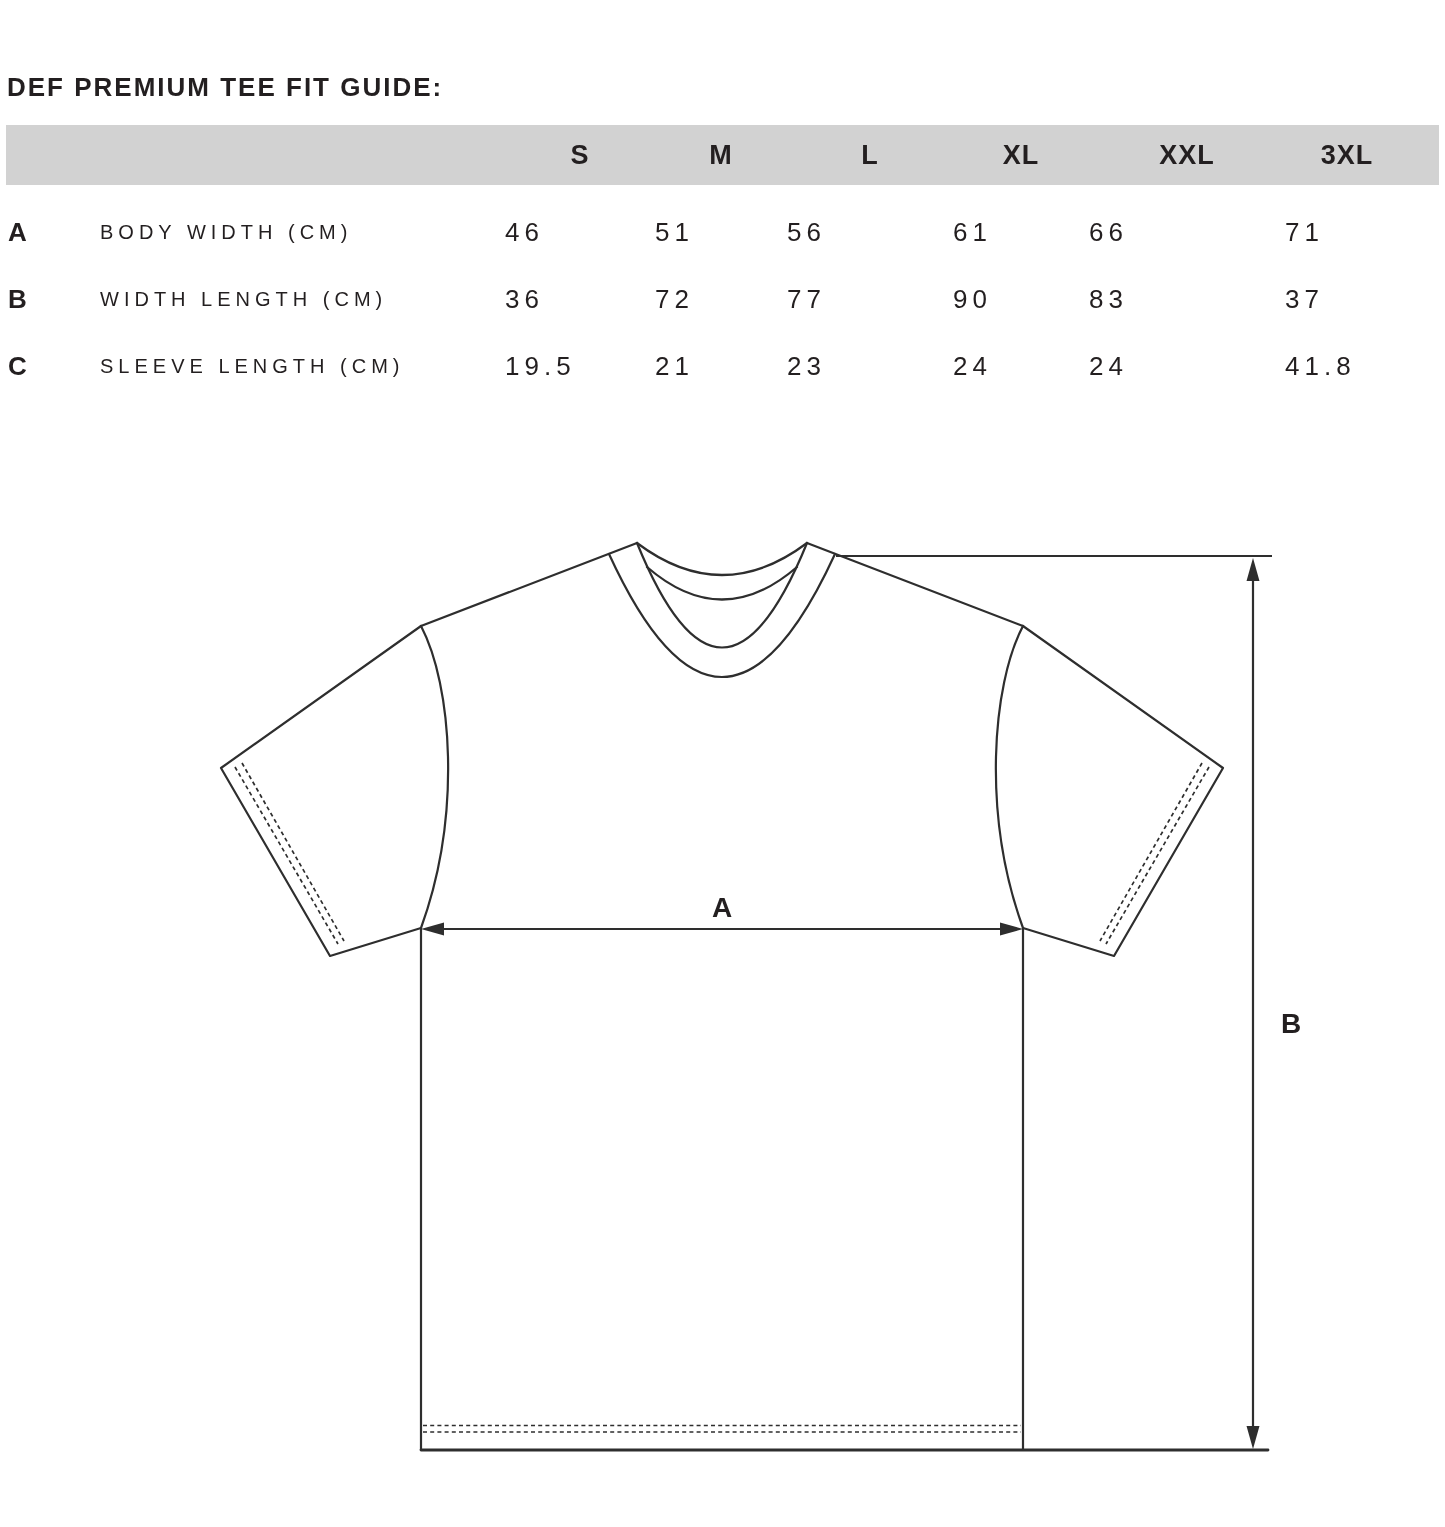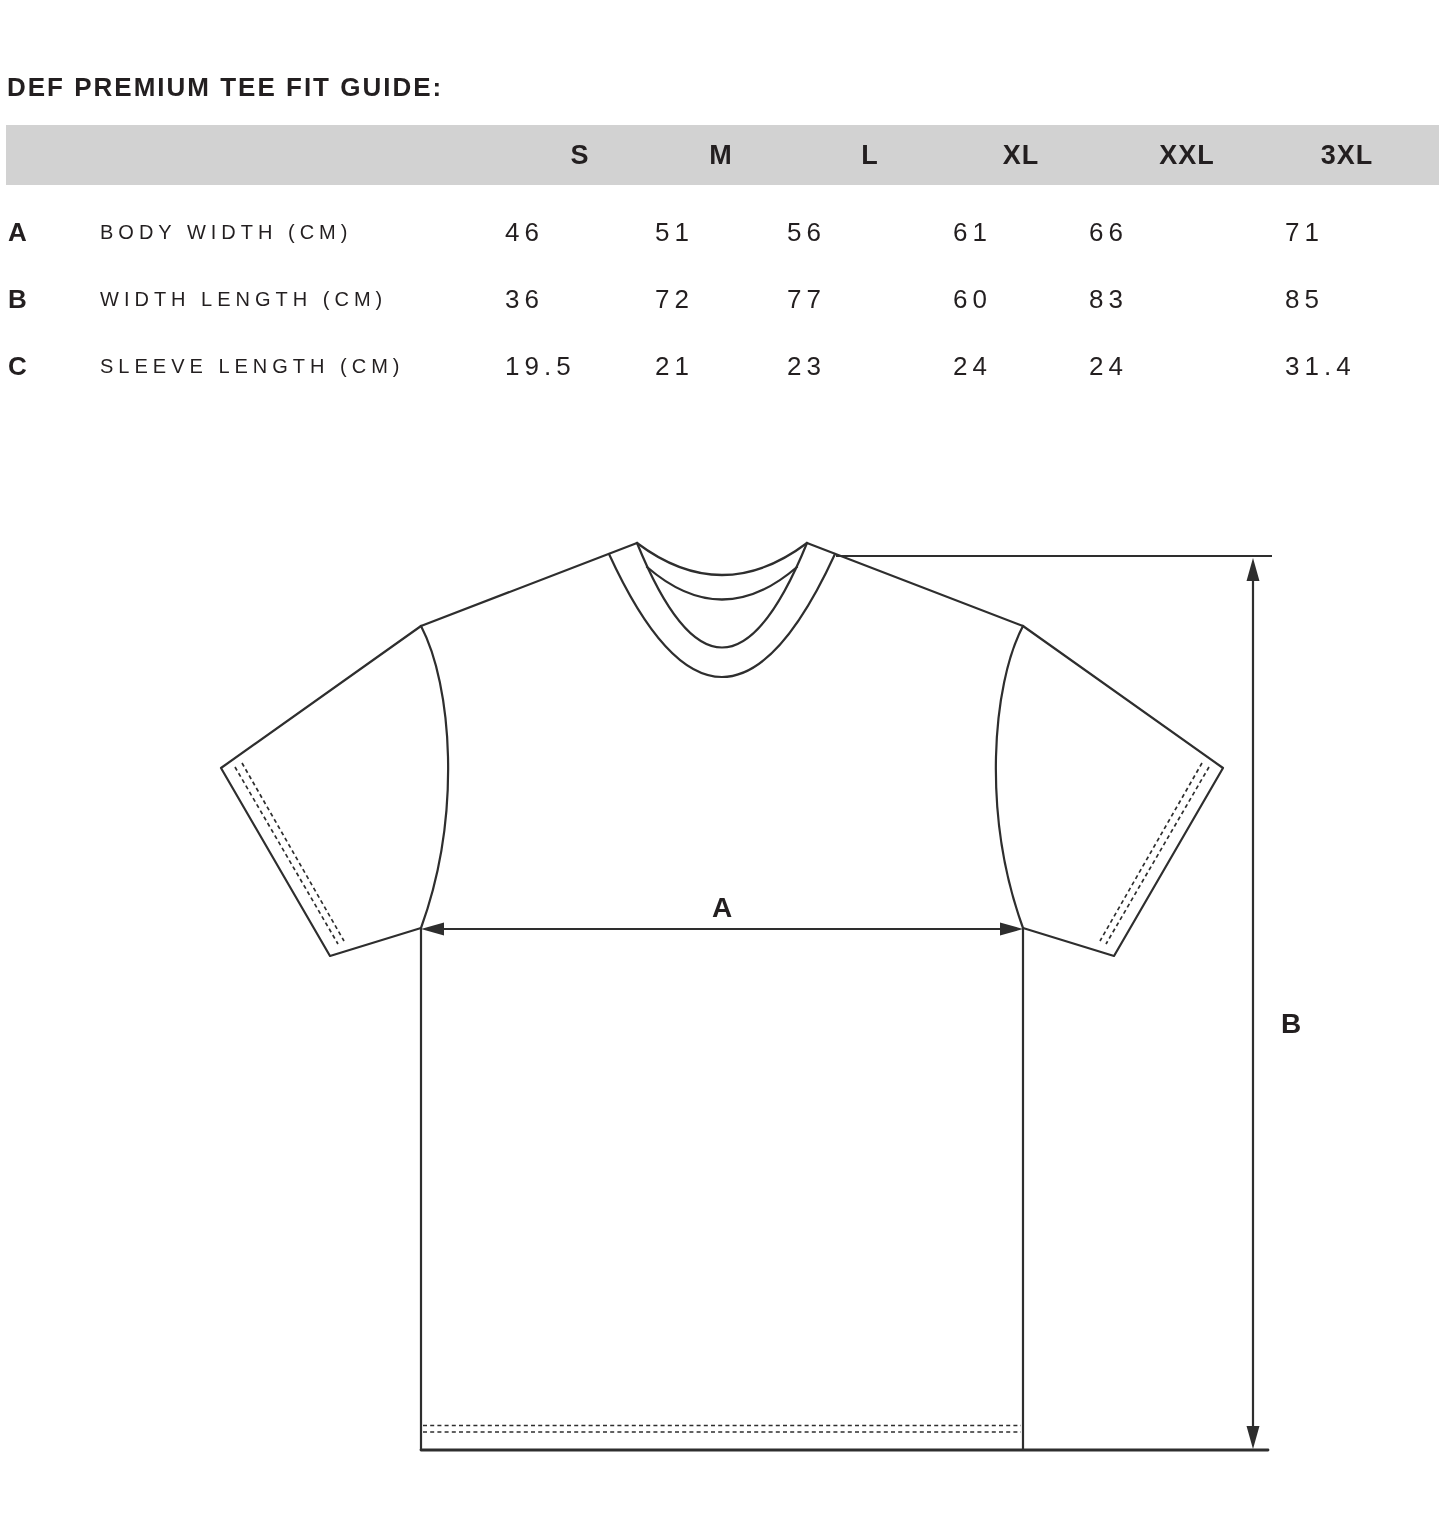--- a/index.html
+++ b/index.html
@@ -68,34 +68,34 @@
       <div class="cell num">66</div>
       <div class="cell num">71</div>
       <div class="cell"></div>
     </div>
     <div class="trow">
       <div class="cell key">B</div>
       <div class="cell label">WIDTH LENGTH (CM)</div>
       <div class="cell num">36</div>
       <div class="cell num">72</div>
       <div class="cell num">77</div>
-      <div class="cell num">60</div>
+      <div class="cell num">90</div>
       <div class="cell num">83</div>
-      <div class="cell num">85</div>
+      <div class="cell num">37</div>
       <div class="cell"></div>
     </div>
     <div class="trow">
       <div class="cell key">C</div>
       <div class="cell label">SLEEVE LENGTH (CM)</div>
       <div class="cell num">19.5</div>
       <div class="cell num">21</div>
       <div class="cell num">23</div>
       <div class="cell num">24</div>
       <div class="cell num">24</div>
-      <div class="cell num">31.4</div>
+      <div class="cell num">41.8</div>
       <div class="cell"></div>
     </div>
   </div>
 </div>
 
 <svg class="tee" width="1445" height="1527" viewBox="0 0 1445 1527">
 
   <path class="ln" d="M637,543 L421,626"></path>
   <path class="ln" d="M807,543 L1023,626"></path>
 

